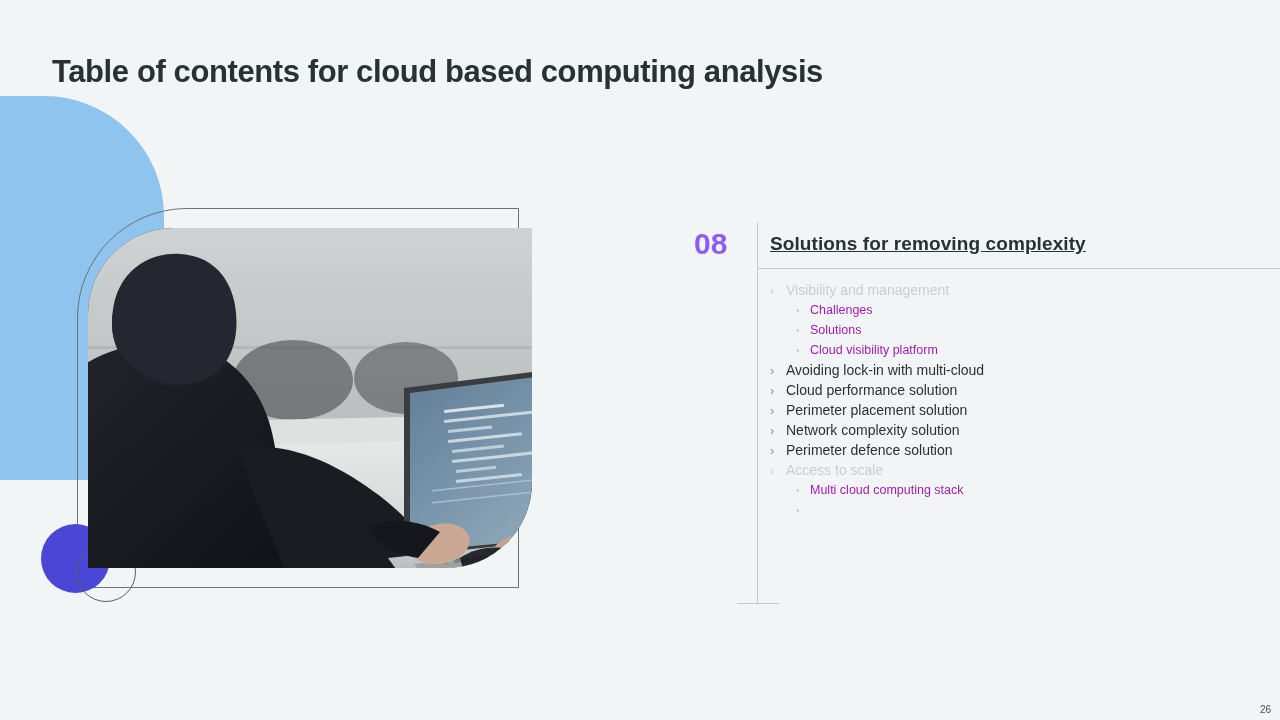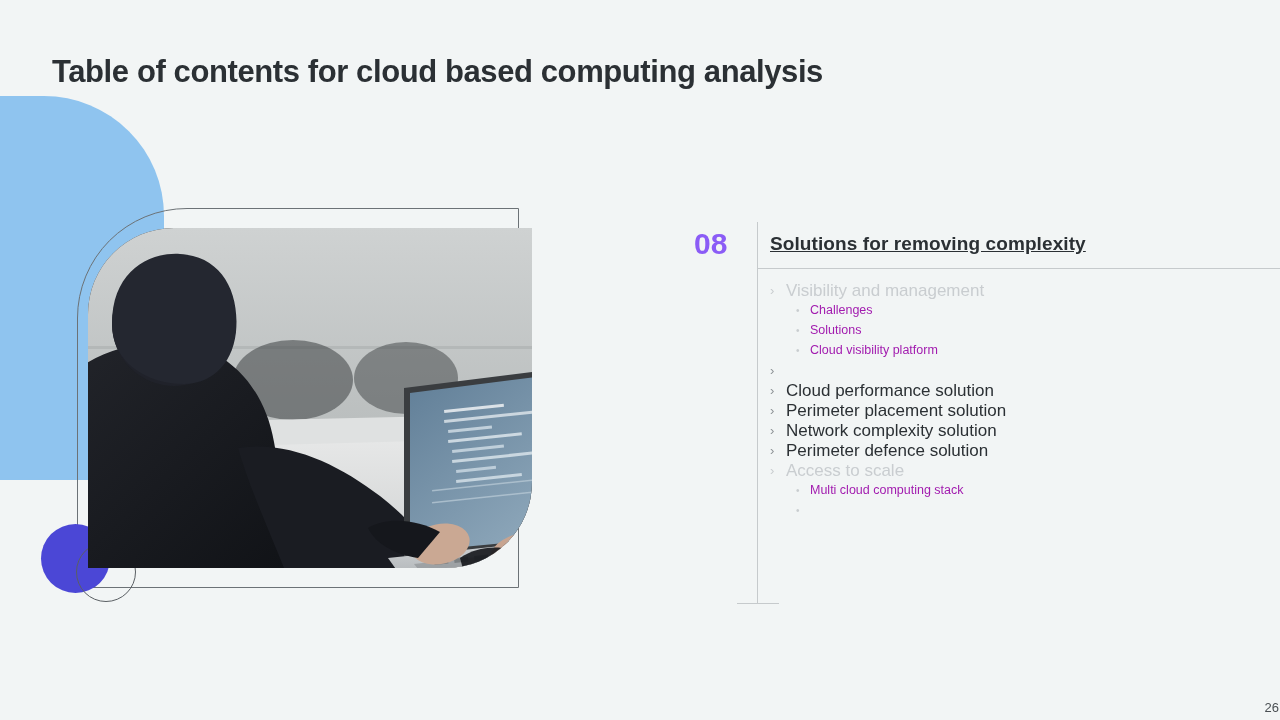--- a/index.html
+++ b/index.html
@@ -140,21 +140,21 @@
     margin-bottom: 1px;
   }
   .toc-row .marker {
     width: 16px;
     flex: 0 0 16px;
     font-size: 13px;
     line-height: 19px;
     color: #8d9296;
   }
   .toc-row .txt {
-    font-size: 17px;
+    font-size: 14px;
     line-height: 19px;
     color: #2b3034;
     white-space: nowrap;
   }
   
   .toc-row.muted .txt { color: #c9cdd0; }
   .toc-row.muted .marker { color: #c9cdd0; }
 
   
   .toc-row.sub { margin-left: 26px; }
@@ -167,23 +167,23 @@
   .toc-row.sub .txt {
     font-size: 12.5px;
     line-height: 19px;
   }
   .toc-row.sub.muted .txt { color: #a21caf; }
   .toc-row.sub.muted .marker { color: #c9cdd0; }
 
   
   .page-number {
     position: absolute;
-    right: 1px;
+    right: 9px;
     bottom: 5px;
-    font-size: 13px;
+    font-size: 10px;
     color: #4a4f53;
     margin-left: 37px;
   }
 </style>
 </head>
 <body>
 
 <div class="slide">
 
   <div class="slide-title">Table of contents for cloud based computing analysis</div>
@@ -300,20 +300,21 @@
     <div class="toc-row sub muted">
       <span class="marker">•</span>
       <span class="txt">Solutions</span>
     </div>
     <div class="toc-row sub muted">
       <span class="marker">•</span>
       <span class="txt">Cloud visibility platform</span>
     </div>
     <div class="toc-row">
       <span class="marker">›</span>
+      <span class="txt">Avoiding lock-in with multi-cloud</span>
     </div>
     <div class="toc-row">
       <span class="marker">›</span>
       <span class="txt">Cloud performance solution</span>
     </div>
     <div class="toc-row">
       <span class="marker">›</span>
       <span class="txt">Perimeter placement solution</span>
     </div>
     <div class="toc-row">

